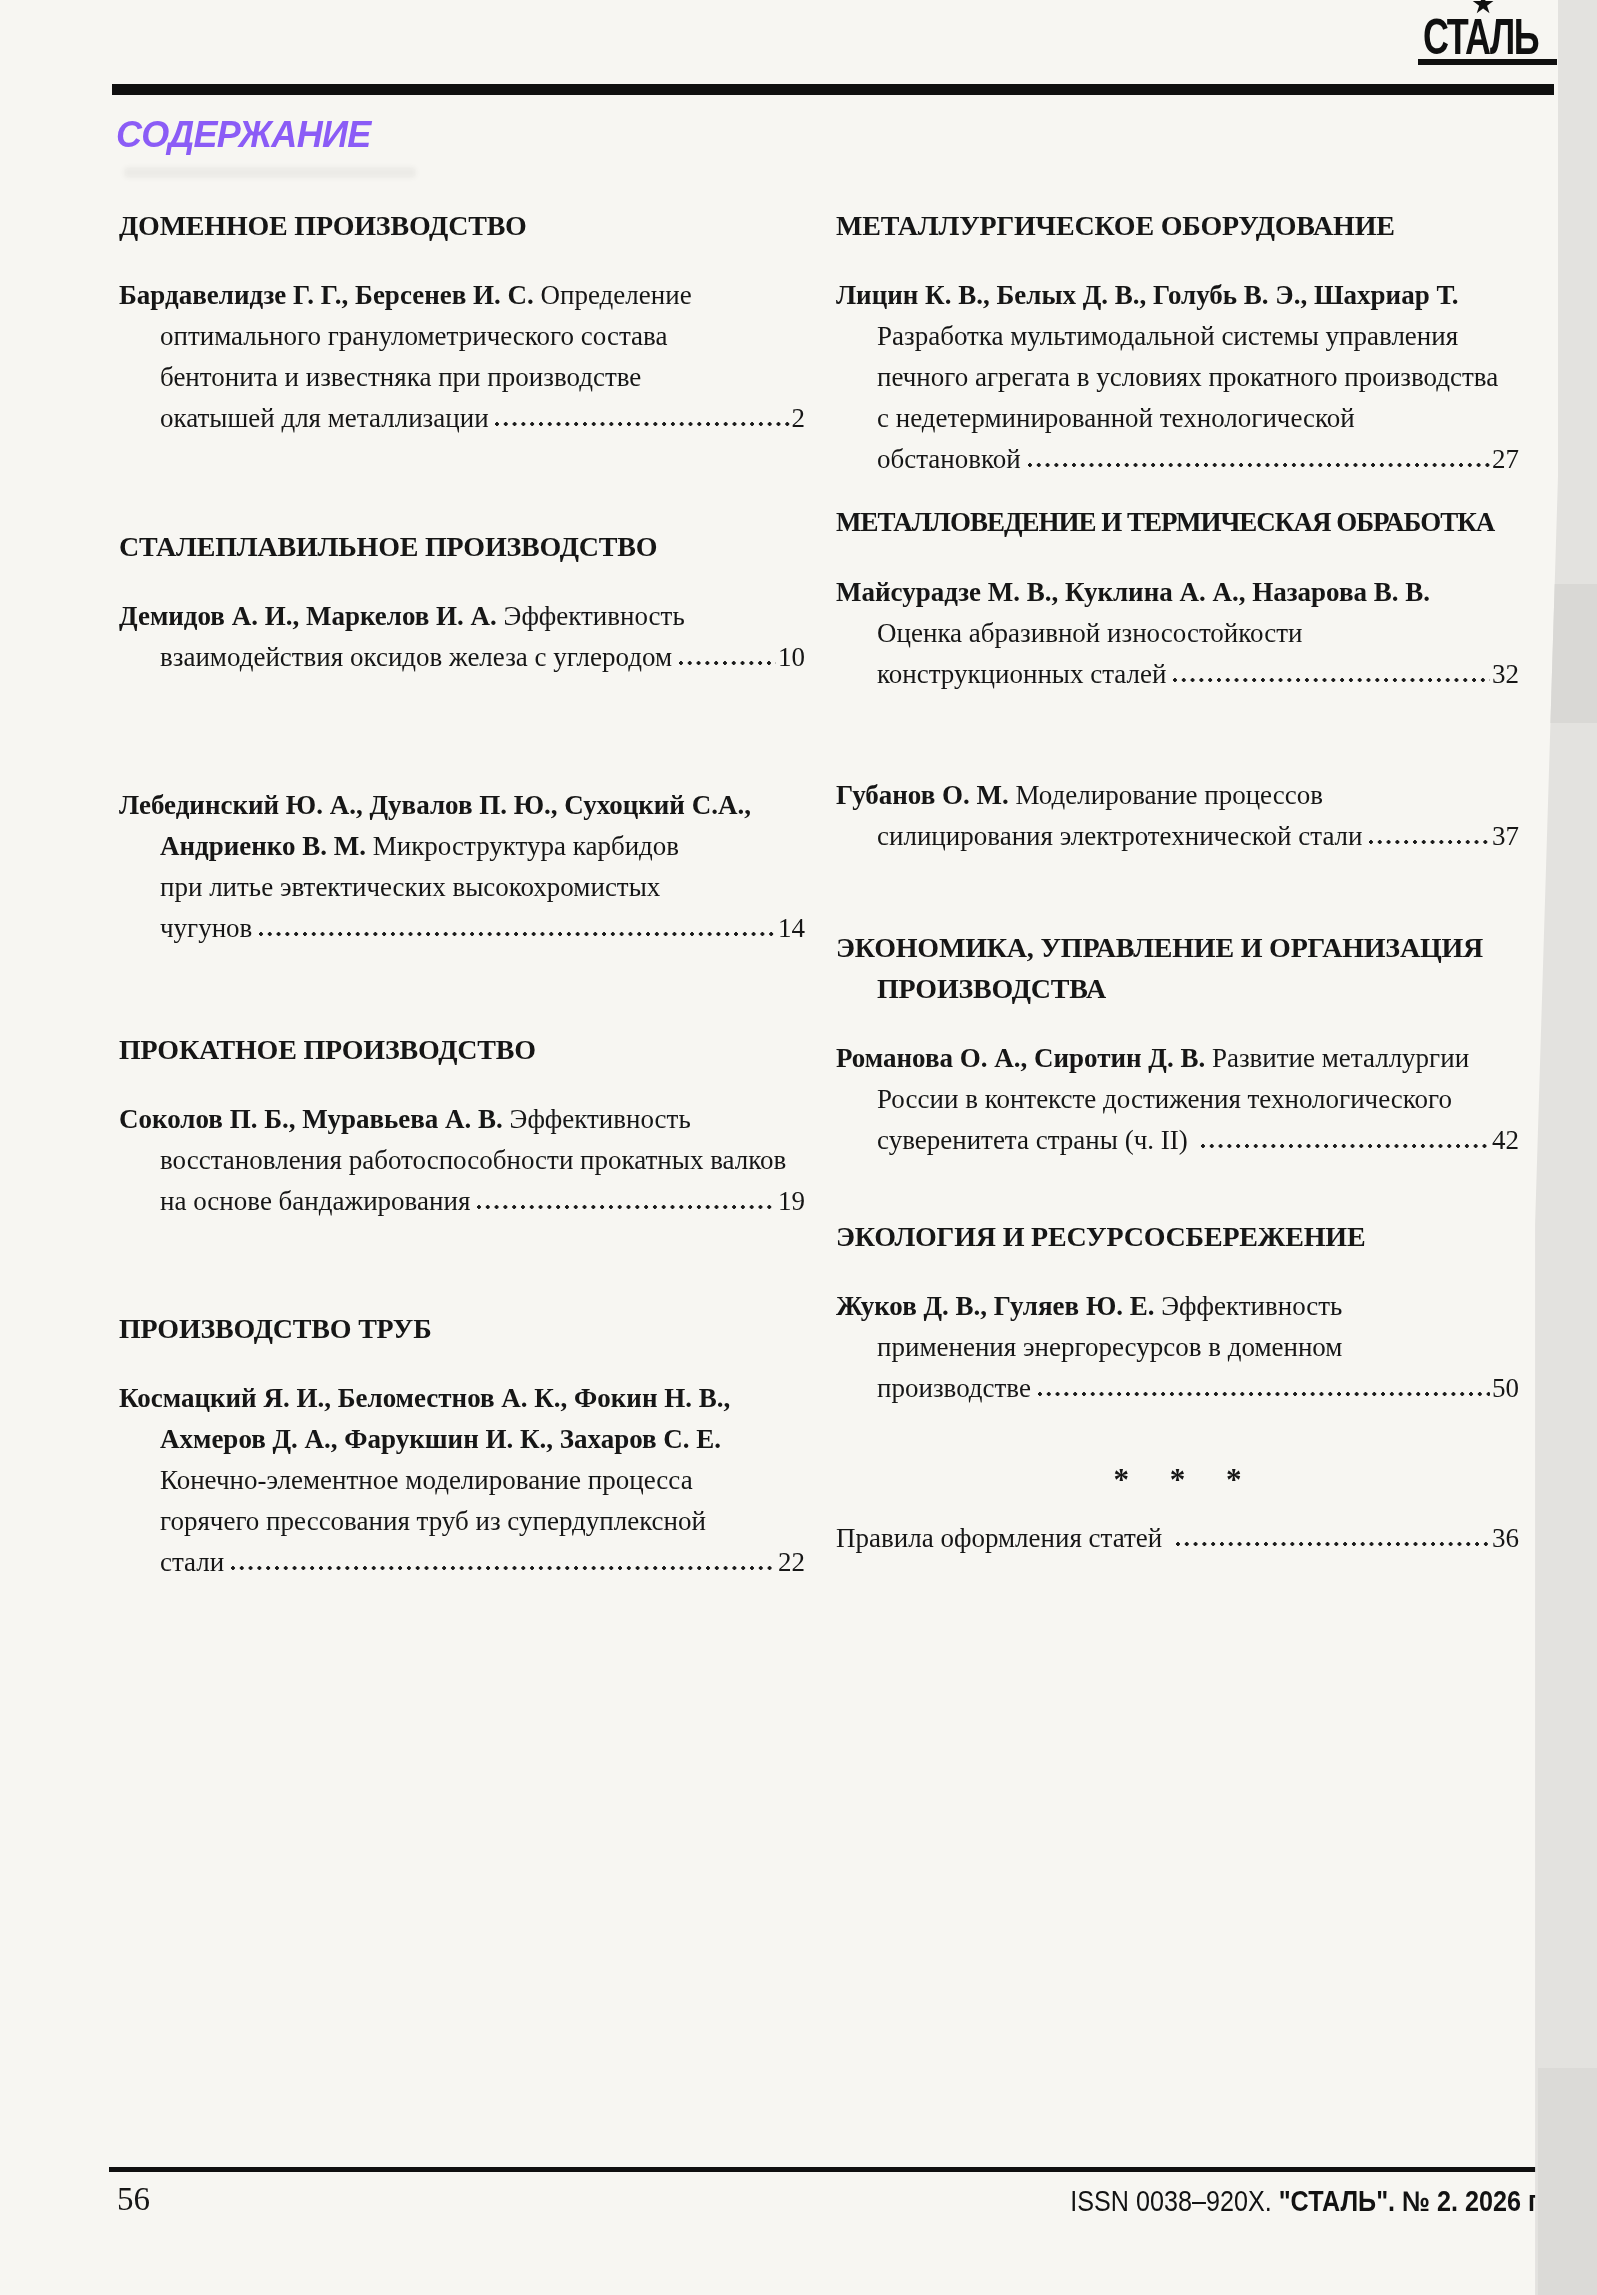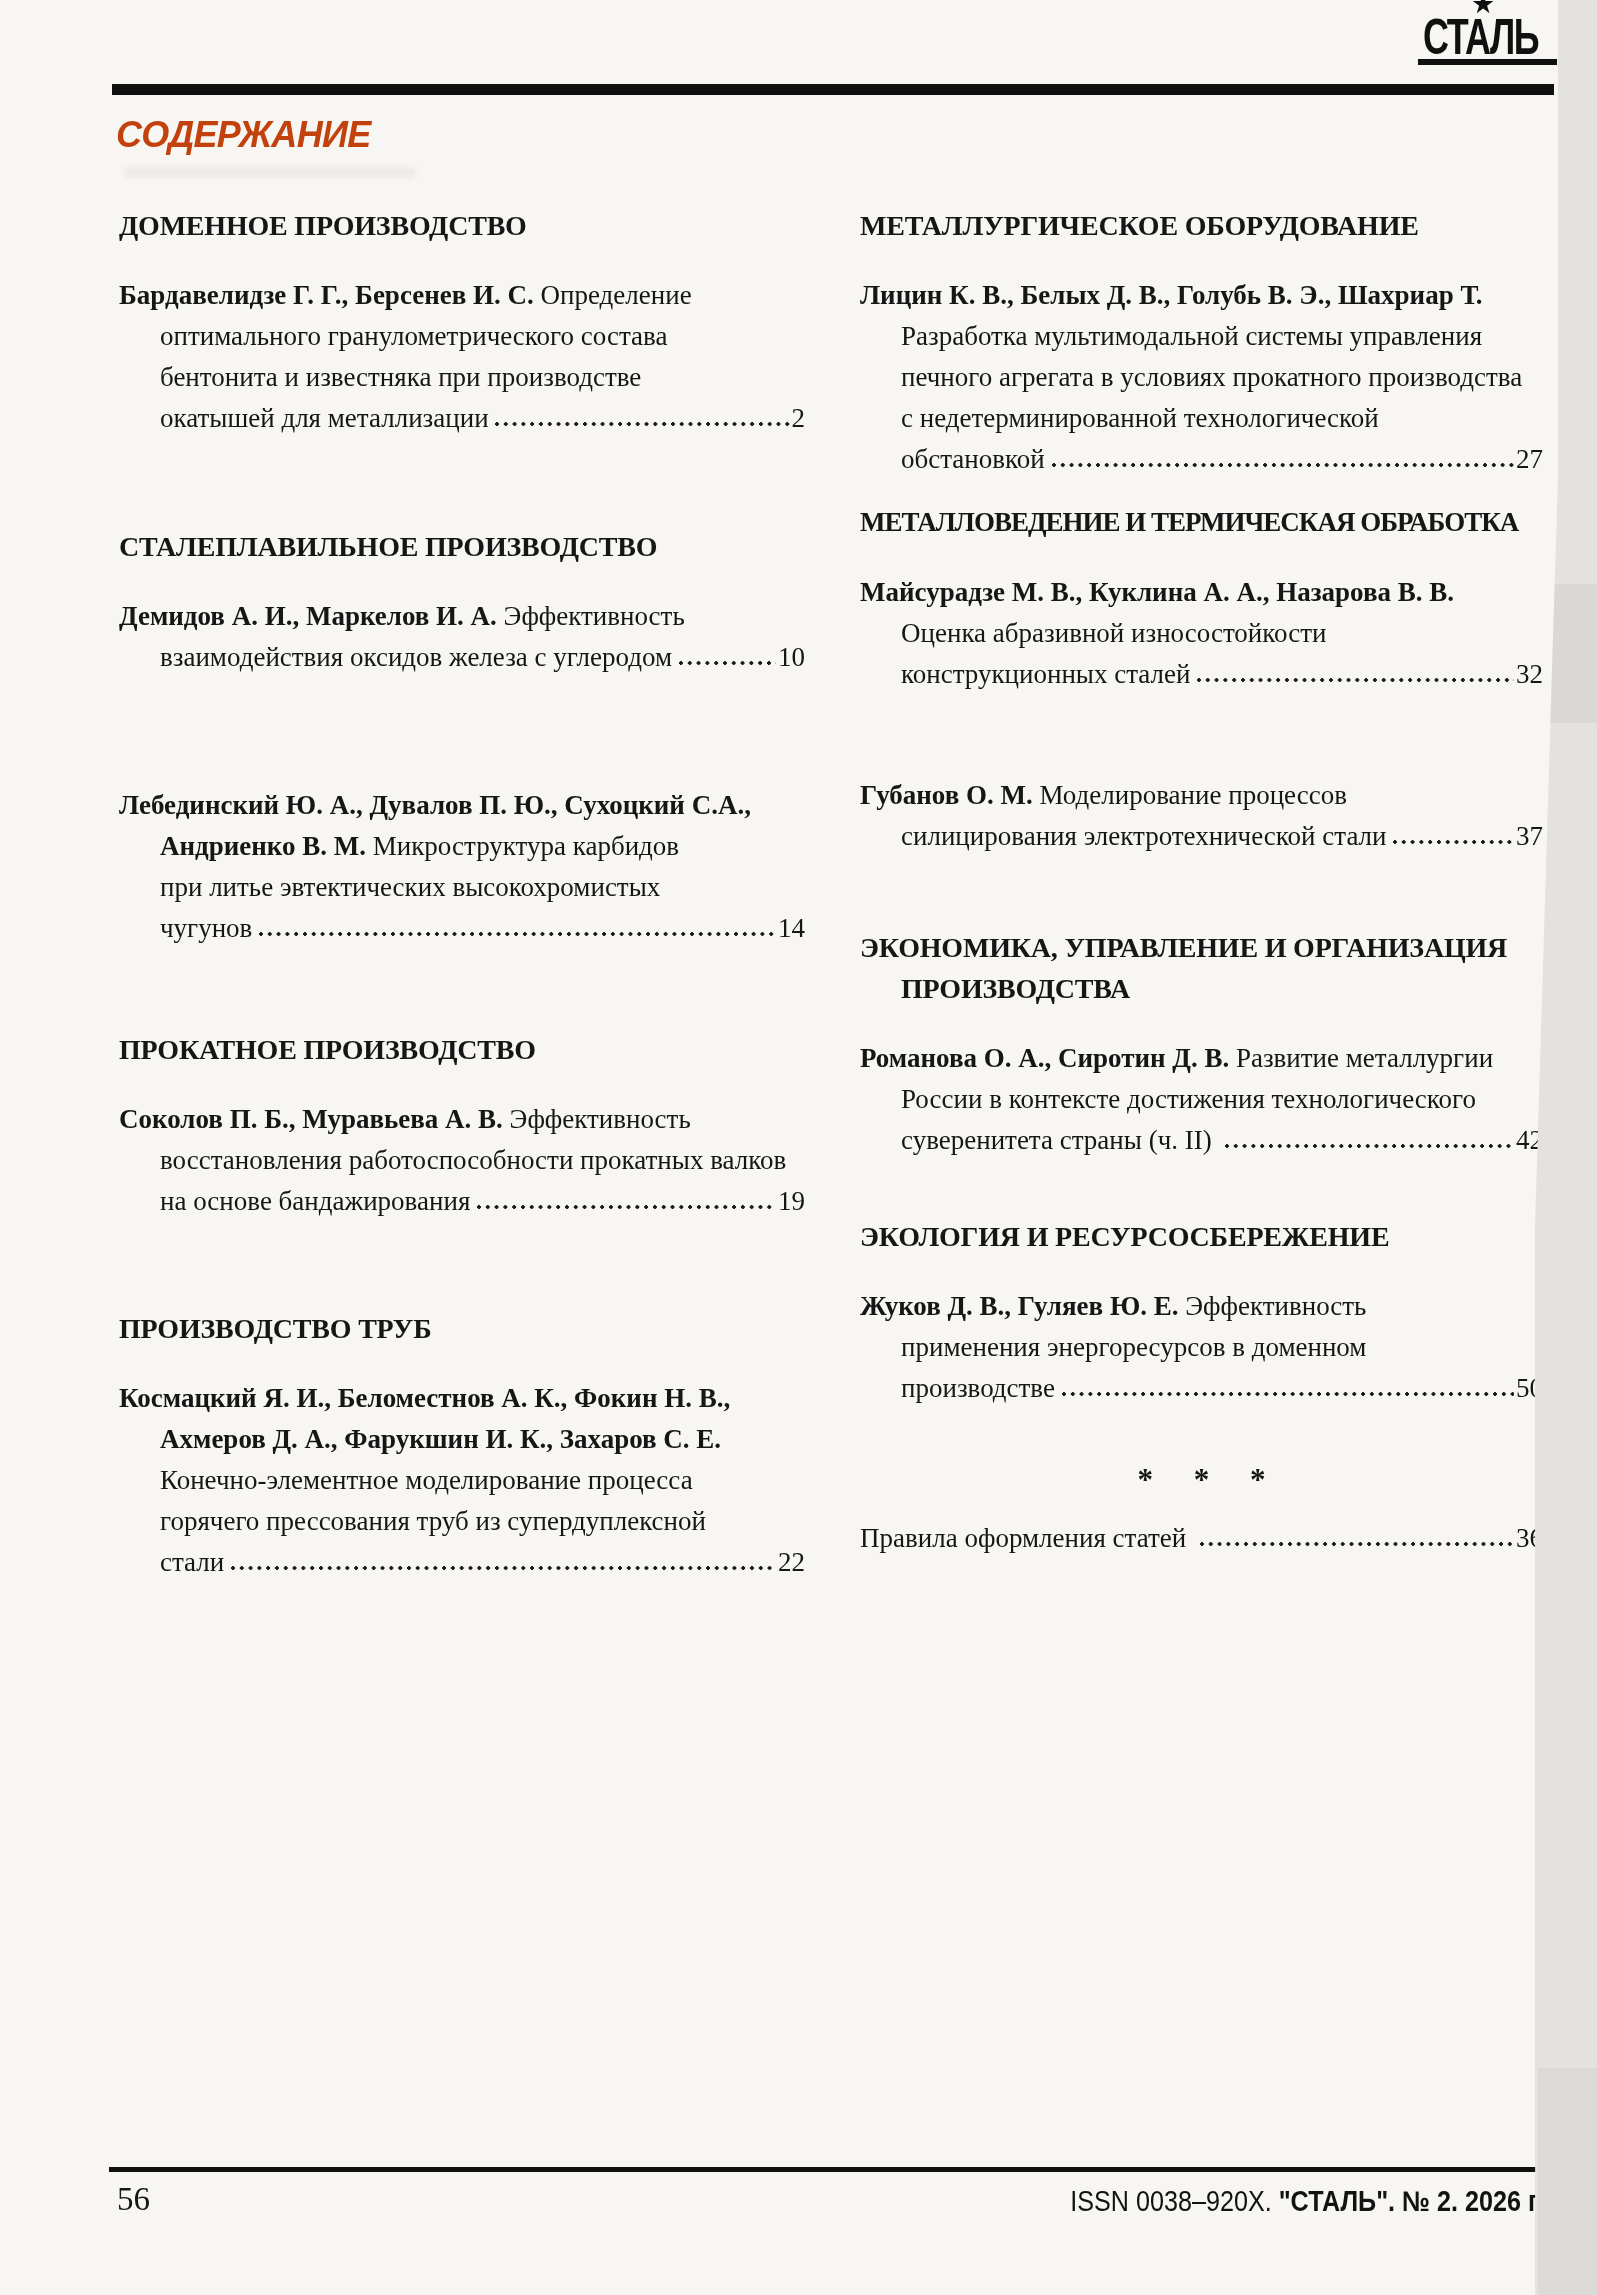--- a/index.html
+++ b/index.html
@@ -8,27 +8,27 @@
   
   .top-rule{position:absolute;left:112px;top:84px;width:1442px;height:11px;background:#101010;}
   .logo{position:absolute;left:1423px;top:3px;width:143px;height:65px;}
   .logo-text{position:absolute;left:0;top:5.4px;font-family:"Liberation Sans","DejaVu Sans",sans-serif;
              font-weight:700;font-size:50px;letter-spacing:-2px;transform:scaleX(0.72);transform-origin:left top;
              color:#101010;}
   .logo-star{position:absolute;left:48px;top:-15px;font-size:27px;color:#101010;}
   .logo-underline{position:absolute;left:-5.4px;top:56px;width:139px;height:6.1px;background:#101010;}
   
   .doc-title{position:absolute;left:116px;top:114px;font-family:"Liberation Sans","DejaVu Sans",sans-serif;
-             font-style:italic;font-weight:700;font-size:36px;letter-spacing:-0.7px;color:#c2410c;}
+             font-style:italic;font-weight:700;font-size:36px;letter-spacing:-0.7px;color:#8b5cf6;}
   .ghost{position:absolute;left:124px;top:167px;width:292px;height:11px;background:rgba(40,40,40,0.05);
          filter:blur(2px);border-radius:4.1px;}
   
   .col{position:absolute;top:0;height:2040px;}
   #col-left{left:119px;width:686px;}
-  #col-right{left:860px;width:683px;}
+  #col-right{left:836px;width:683px;}
   .section{position:absolute;left:0;right:0;}
   #sec-l-0{top:205px}#sec-l-1{top:526px}#sec-l-2{top:1029px}#sec-l-3{top:1308px}
   #sec-r-0{top:205px}#sec-r-1{top:502px}#sec-r-2{top:927px}#sec-r-3{top:1216px}#sec-r-4{top:1459px}
   .h-line{font-weight:700;font-size:28px;line-height:41px;white-space:nowrap;letter-spacing:-0.2px;}
   .h-line.indent{padding-left:41px;}
   #sec-r-1 .h-line{letter-spacing:-1px;font-size:27px;}
   .entry{margin-top:29px;font-size:27px;line-height:41px;}
   .entry + .entry{margin-top:102px;}
   #sec-l-1 .entry + .entry{margin-top:107px;}
   #sec-r-1 .entry + .entry{margin-top:80px;}

